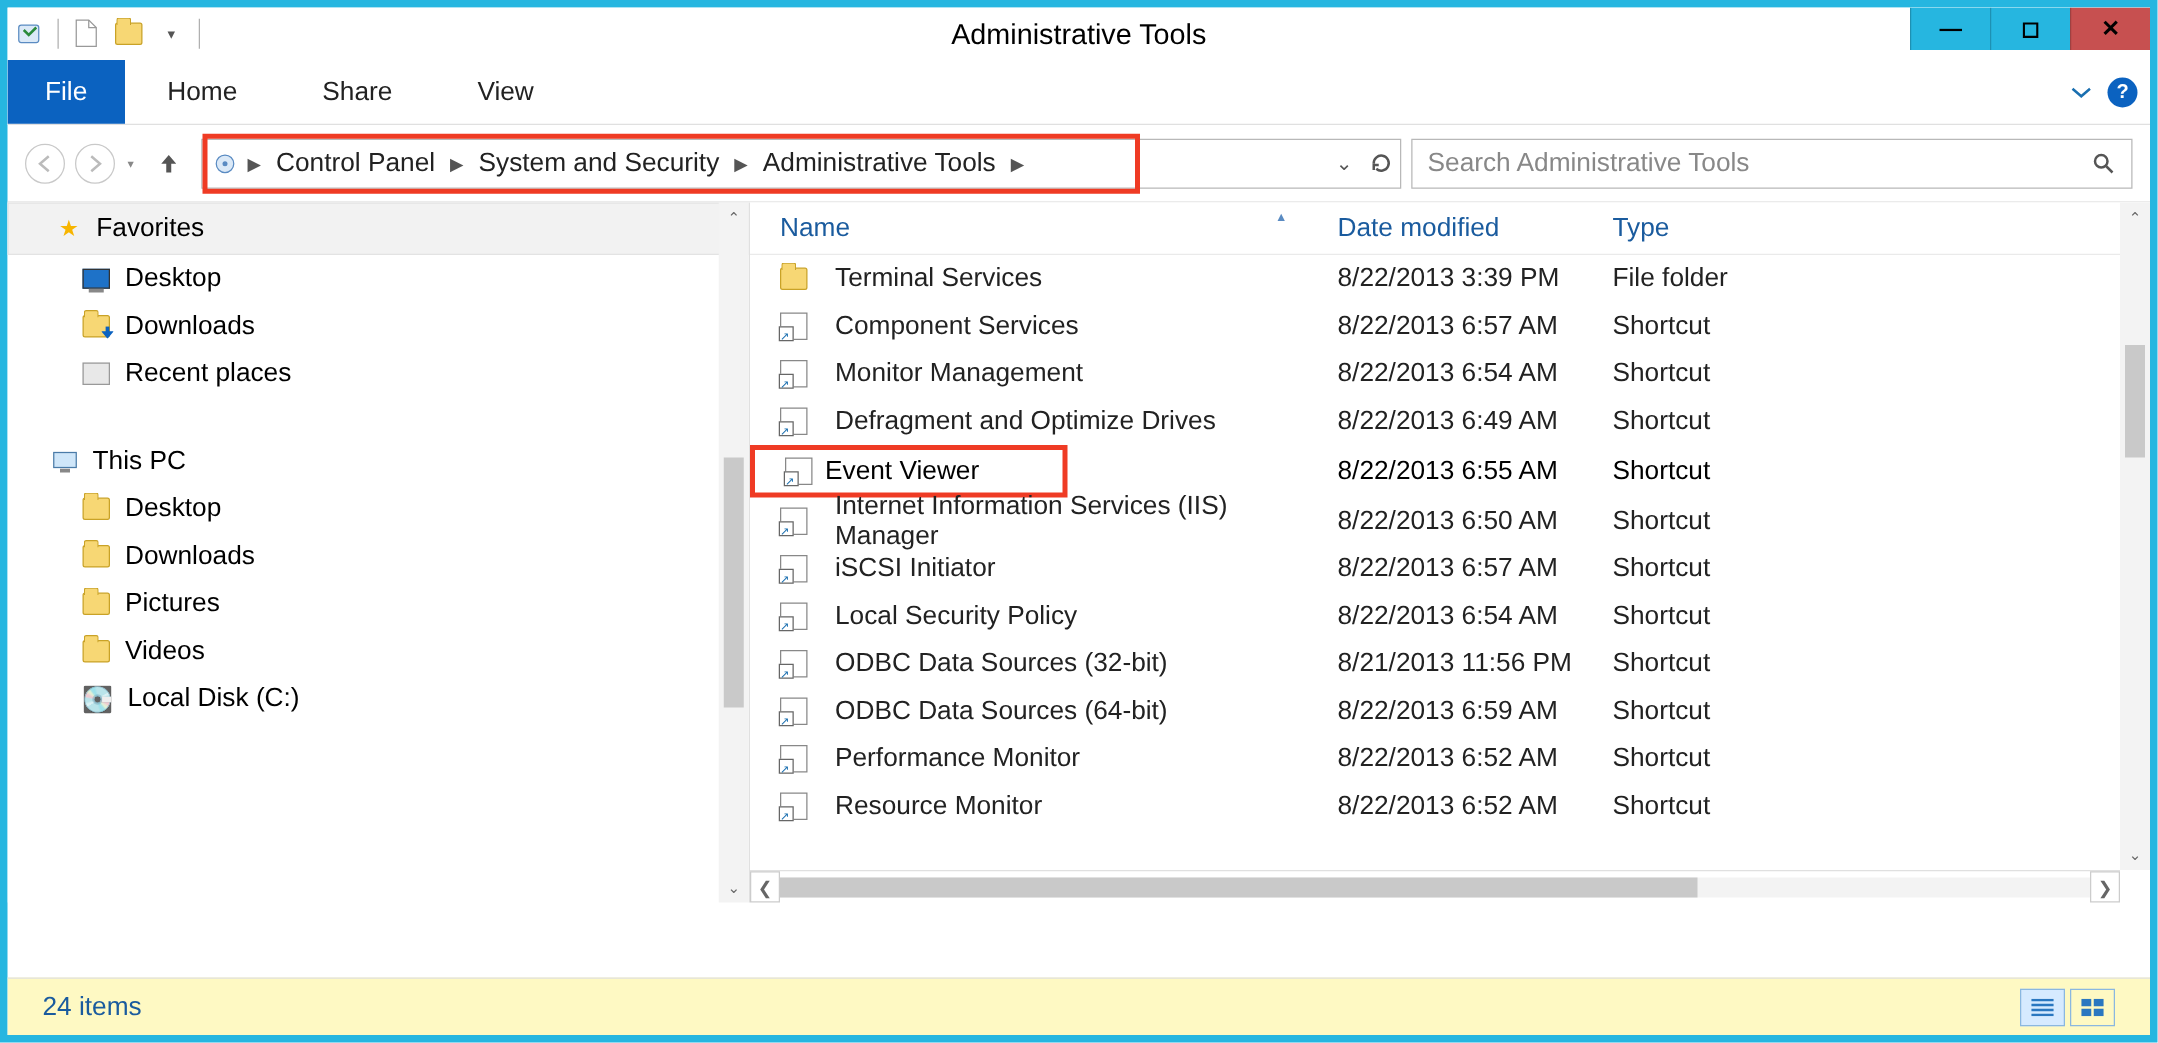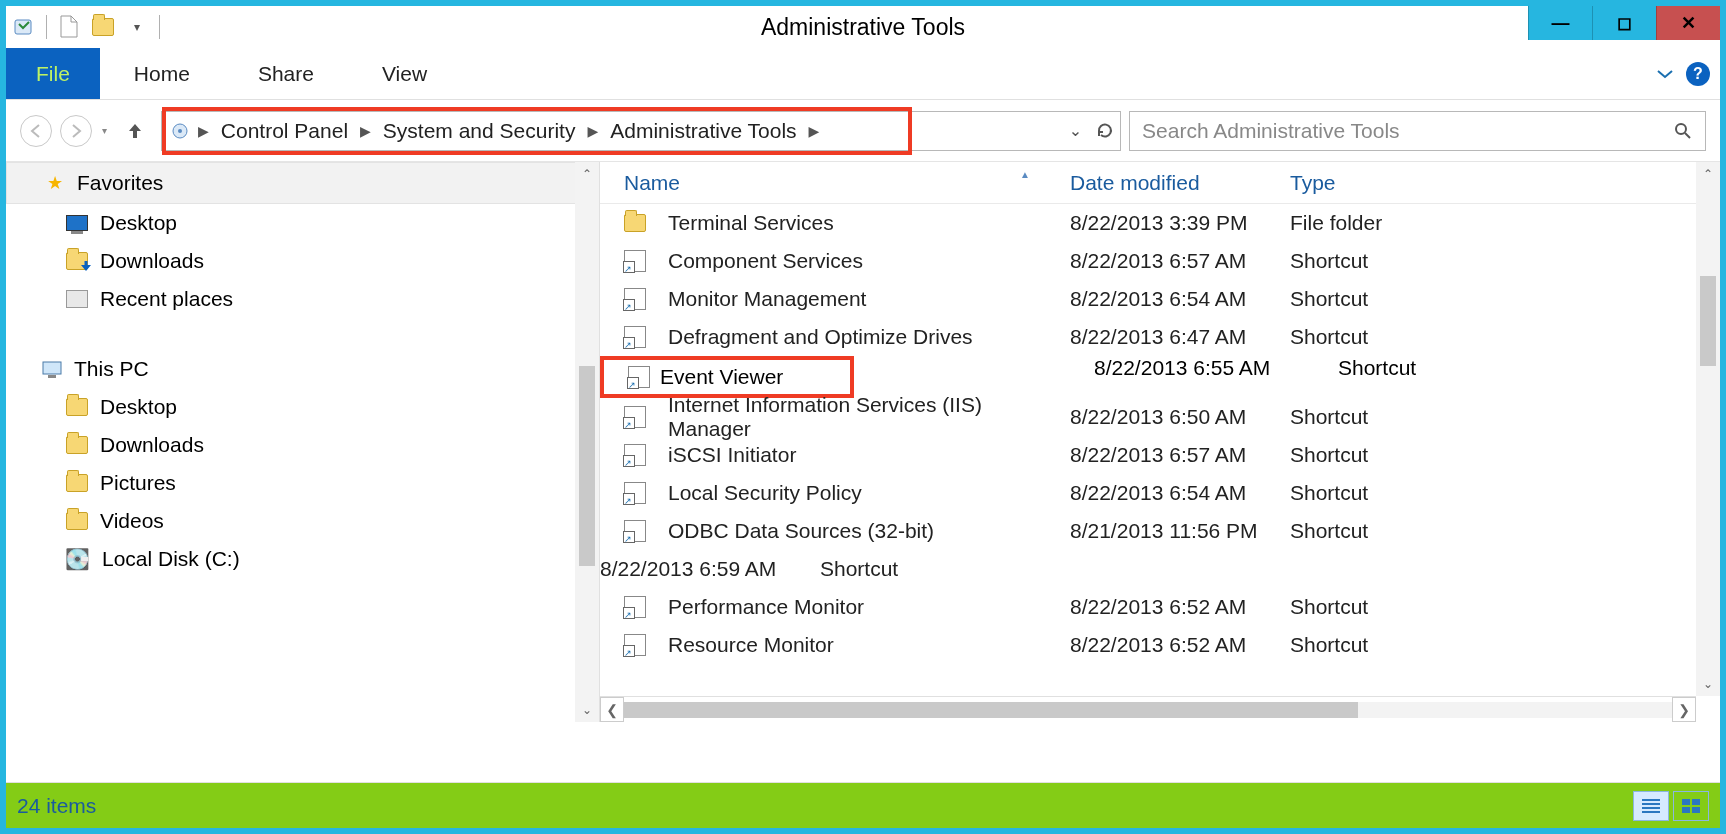--- a/index.html
+++ b/index.html
@@ -9,21 +9,21 @@
   .titlebar .qat { display: flex; align-items: center; gap: 10px; padding-left: 6px; }
   .titlebar .qat .sep { border-left: 1px solid #b0b0b0; height: 24px; }
   .titlebar .title { position: absolute; left: 50%; transform: translateX(-50%); font-size: 23px; color: #000; }
   .titlebar .winbtns { position: absolute; right: 0; top: 0; display: flex; height: 34px; }
   .titlebar .winbtn { width: 64px; display: flex; align-items: center; justify-content: center; border-left: 1px solid rgba(0,0,0,0.2); }
   .titlebar .winbtn.min, .titlebar .winbtn.max { background: #26b6e0; }
   .titlebar .winbtn.close { background: #c75050; }
   .titlebar .winbtn span { font-size: 18px; font-weight: bold; }
   
   .ribbon { height: 52px; background: #fff; display: flex; align-items: center; border-bottom: 1px solid #e0e0e0; position: relative; }
-  .ribbon .filetab { background: #0b62c0; color: #bef264; font-size: 21px; padding: 12px 30px; height: 100%; display: flex; align-items: center; }
+  .ribbon .filetab { background: #0b62c0; color: #ffffff; font-size: 21px; padding: 12px 30px; height: 100%; display: flex; align-items: center; }
   .ribbon .tab { font-size: 21px; color: #222; padding: 0 34px; height: 100%; display: flex; align-items: center; }
   .ribbon .expand { position: absolute; right: 46px; top: 50%; transform: translateY(-50%); color: #1a6fb0; }
   .ribbon .help  { position: absolute; right: 10px; top: 50%; transform: translateY(-50%); width:24px; height:24px; border-radius:50%; background:#0b62c0; color:#fff; display:flex; align-items:center; justify-content:center; font-weight:bold; font-size:16px;}
   
   .navrow { height: 62px; display: flex; align-items: center; padding: 0 14px; gap: 8px; border-bottom: 1px solid #e5e5e5; }
   .navrow .circ { width: 32px; height: 32px; border: 1.5px solid #c9c9c9; border-radius: 50%; display:flex; align-items:center; justify-content:center; color:#aaa; }
   .navrow .dd { color:#888; font-size:10px; padding:0 2px; }
   .navrow .up { color:#555; padding:0 8px; }
   .addrbox { flex: 0 0 960px; height: 40px; border:1px solid #b8b8b8; display:flex; align-items:center; padding:0 6px; gap:4px; position:relative; }
   .addr-highlight { position:absolute; left:0; top:-5px; width:750px; height:48px; border:4px solid #ef3b24; pointer-events:none; }
@@ -63,29 +63,29 @@
   .filepane .hscroll .track .hthumb{position:absolute;left:0;top:0;bottom:0;width:70%;background:#c9c9c9;}
   .colheaders{height:42px;display:flex;align-items:center;border-bottom:1px solid #eaeaea;color:#1a5b9e;font-size:21px;}
   .col-name{width:470px;padding-left:24px;position:relative;}
   .col-name .sortglyph{position:absolute;right:40px;top:-2px;color:#5a8bc2;font-size:10px;}
   .col-date{width:220px;}
   .col-type{flex:1;}
   .filerow{height:38px;display:flex;align-items:center;font-size:21px;color:#222;}
   .filerow .c-name{width:470px;padding-left:24px;display:flex;align-items:center;gap:22px;}
   .filerow .c-date{width:220px;}
   .filerow .c-type{flex:1;}
-  .hl-row{display:flex;align-items:flex-start;height:42px;gap:24px;}
+  .hl-row{display:flex;align-items:center;height:42px;}
   .hl-row .box{border:4px solid #ef3b24;height:42px;width:254px;display:flex;align-items:center;padding-left:24px;gap:10px;font-size:21px;}
   .hl-row .c-date{width:220px;margin-left:216px;font-size:21px;}
   .hl-row .c-type{flex:1;font-size:21px;}
   .shortcutico{width:22px;height:22px;background:#fff;border:1px solid #888;position:relative;display:inline-block;}
   .shortcutico::after{content:"";position:absolute;left:-2px;bottom:-2px;width:10px;height:10px;background:#fff;border:1px solid #666;}
   .shortcutico::before{content:"↗";position:absolute;left:-1px;bottom:-3px;font-size:9px;color:#1a6fb0;z-index:1;}
   
-  .statusbar{position:absolute;left:0;right:0;bottom:0;height:46px;border-top:1px solid #e0e0e0;display:flex;align-items:center;padding:0 11px;font-size:21px;color:#1a5b9e;background:#84cc16;}
+  .statusbar{position:absolute;left:0;right:0;bottom:0;height:46px;border-top:1px solid #e0e0e0;display:flex;align-items:center;padding:0 28px;font-size:21px;color:#1a5b9e;background:#fef9c3;}
   .statusbar .viewbtns{margin-left:auto;display:flex;gap:4px;}
   .statusbar .vbtn{width:36px;height:30px;border:1px solid #8ab7e0;display:flex;align-items:center;justify-content:center;color:#2a77c0;}
   .statusbar .vbtn.active{background:#d6eaff;}
   svg{display:block;}
 </style>
 </head>
 <body>
 
 <div class="titlebar">
   <div class="qat">
@@ -282,21 +282,21 @@
             <span>Monitor Management</span>
           </div>
           <div class="c-date">8/22/2013 6:54 AM</div>
           <div class="c-type">Shortcut</div>
         </div>
         <div class="filerow">
           <div class="c-name">
             <span class="shortcutico"></span>
             <span>Defragment and Optimize Drives</span>
           </div>
-          <div class="c-date">8/22/2013 6:47 AM</div>
+          <div class="c-date">8/22/2013 6:49 AM</div>
           <div class="c-type">Shortcut</div>
         </div>
         <div class="hl-row">
           <div class="box">
             <span class="shortcutico"></span>
             <span>Event Viewer</span>
           </div>
           <div class="c-date">8/22/2013 6:55 AM</div>
           <div class="c-type">Shortcut</div>
         </div>
@@ -326,20 +326,24 @@
         </div>
         <div class="filerow">
           <div class="c-name">
             <span class="shortcutico"></span>
             <span>ODBC Data Sources (32-bit)</span>
           </div>
           <div class="c-date">8/21/2013 11:56 PM</div>
           <div class="c-type">Shortcut</div>
         </div>
         <div class="filerow">
+          <div class="c-name">
+            <span class="shortcutico"></span>
+            <span>ODBC Data Sources (64-bit)</span>
+          </div>
           <div class="c-date">8/22/2013 6:59 AM</div>
           <div class="c-type">Shortcut</div>
         </div>
         <div class="filerow">
           <div class="c-name">
             <span class="shortcutico"></span>
             <span>Performance Monitor</span>
           </div>
           <div class="c-date">8/22/2013 6:52 AM</div>
           <div class="c-type">Shortcut</div>

